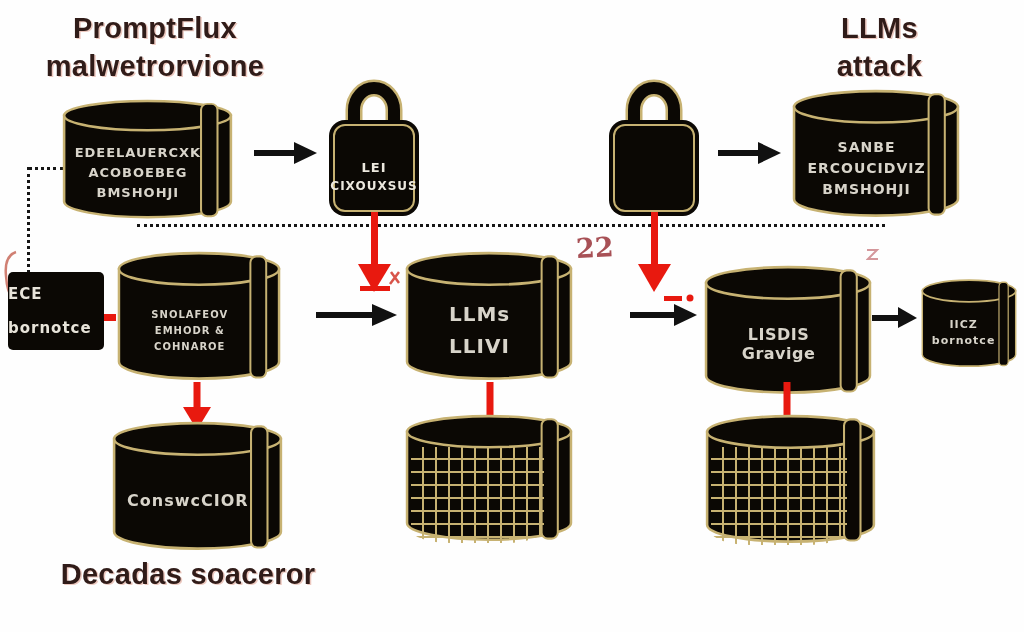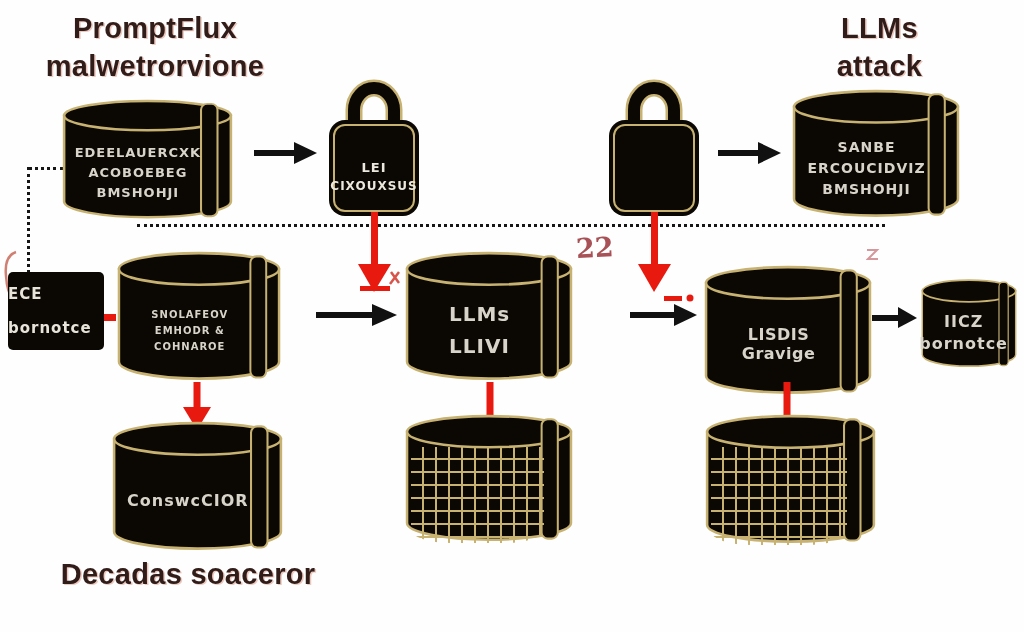--- a/index.html
+++ b/index.html
@@ -226,21 +226,21 @@
     <rect x="0" y="8" width="28" height="6" fill="#111111"></rect>
     <polygon points="26,0 45,11 26,21" fill="#111111"></polygon>
   </svg>
 
   <div class="cyl" style="left:920px;top:278px;width:98px;height:94px;">
     <svg viewBox="0 0 170 130" preserveAspectRatio="none">
       <path class="cyl-body" d="M4,18 V106 A81,16 0 0 0 166,106 V18 Z"></path>
       <ellipse class="cyl-top" cx="85" cy="18" rx="81" ry="15"></ellipse>
       <rect class="cyl-tab" x="137" y="6" width="16" height="115" rx="6"></rect>
     </svg>
-    <div class="cyl-text" style="font-size:16px;gap:3px;">
+    <div class="cyl-text" style="font-size:11px;gap:3px;">
       <span>IICZ</span>
       <span>bornotce</span>
     </div>
   </div>
 
   <svg class="abs" style="left:182px;top:382px;width:30px;height:50px;" viewBox="0 0 30 50">
     <rect x="11.5" y="0" width="7" height="28" fill="#e8190f"></rect>
     <polygon points="1,25 29,25 15,48" fill="#e8190f"></polygon>
   </svg>
   <svg class="abs" style="left:475px;top:382px;width:30px;height:62px;" viewBox="0 0 30 62">

